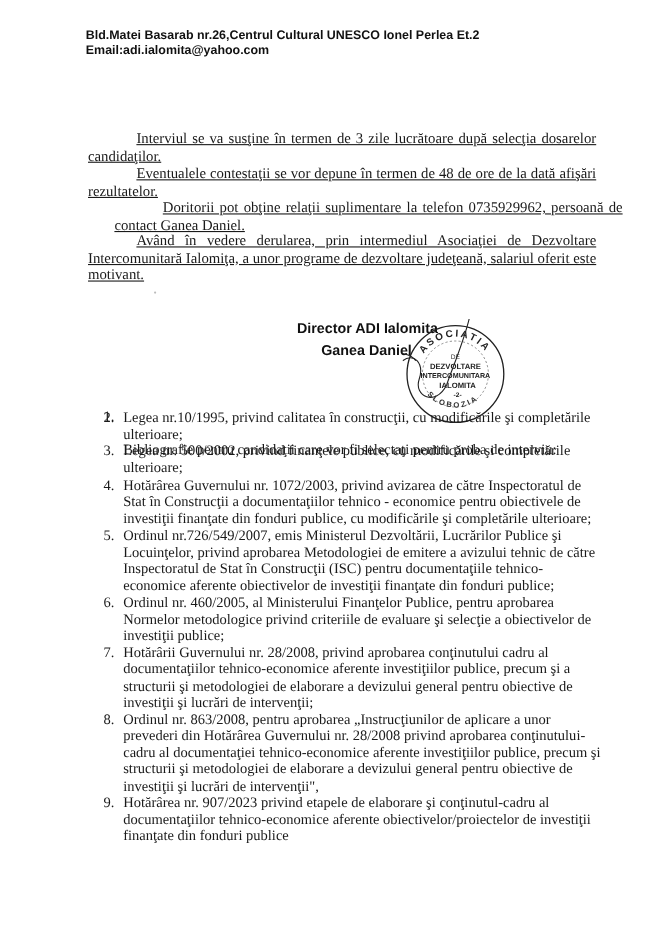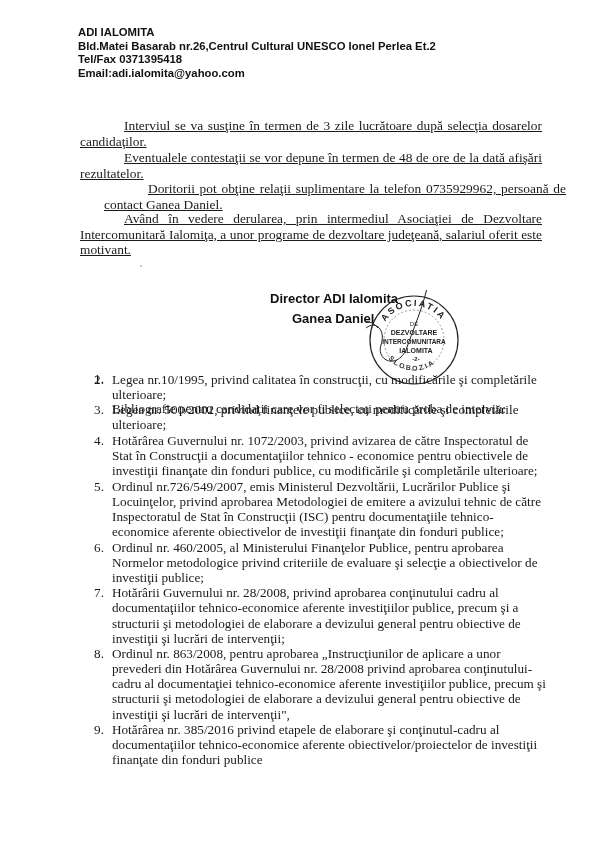--- a/index.html
+++ b/index.html
@@ -13,23 +13,21 @@
   .list { position:absolute; left:80px; top:371px; width:470px; font-family:"Liberation Serif", serif; font-size:13.2px; line-height:15.1px; color:#1a1a1a; margin:0; padding:0; list-style:none; }
   .list li { position:relative; padding-left:32px; margin:0 0 0.5px 0; }
   .list .num { position:absolute; left:0; top:0; width:24px; text-align:right; }
   .stamp { position:absolute; left:366px; top:290px; width:96px; height:96px; }
   .dot { position:absolute; width:2px; height:2px; background:#bbb; border-radius:1px; }
 </style>
 </head>
 <body>
 
 <div class="header">
-  <div>ADI IALOMITA</div>
   <div>Bld.Matei Basarab nr.26,Centrul Cultural UNESCO Ionel Perlea Et.2</div>
-  <div>Tel/Fax 0371395418</div>
   <div>Email:adi.ialomita@yahoo.com</div>
 </div>
 
 <div class="para" style="top:118px;"><span class="indent"></span><span>Interviul se va susţine în termen de 3 zile lucrătoare după selecţia dosarelor candidaţilor.</span></div>
 <div class="para" style="top:150px;"><span class="indent"></span><span>Eventualele contestaţii se vor depune în termen de 48 de ore de la dată  afişări rezultatelor.</span></div>
 <div class="para" style="top:181px;margin-left:24px;"><span class="indent"></span><span>Doritorii pot obţine relaţii suplimentare la telefon 0735929962, persoană de contact Ganea Daniel.</span></div>
 <div class="para" style="top:211px;"><span class="indent"></span><span>Având în vedere derularea, prin intermediul Asociaţiei de Dezvoltare Intercomunitară Ialomiţa, a unor programe de dezvoltare judeţeană, salariul oferit este motivant.</span></div>
 
 <div class="dot" style="left:140px; top:265px;"></div>
 
@@ -62,14 +60,14 @@
 
 <ul class="list">
   <li><span class="num">1.</span></li>
   <li><span class="num">2.</span><span>Legea nr.10/1995, privind calitatea în construcţii, cu modificările şi completările ulterioare;</span></li>
   <li><span class="num">3.</span><span>Legea nr. 500/2002, privind finanţele publice, cu modificările şi completările ulterioare;</span></li>
   <li><span class="num">4.</span><span>Hotărârea Guvernului nr. 1072/2003, privind avizarea de către Inspectoratul de Stat în Construcţii a documentaţiilor tehnico - economice pentru obiectivele de investiţii finanţate din fonduri publice, cu modificările şi completările ulterioare;</span></li>
   <li><span class="num">5.</span><span>Ordinul nr.726/549/2007, emis Ministerul Dezvoltării, Lucrărilor Publice şi Locuinţelor, privind aprobarea Metodologiei de emitere a avizului tehnic de către Inspectoratul de Stat în Construcţii (ISC) pentru documentaţiile tehnico-economice aferente obiectivelor de investiţii finanţate din fonduri publice;</span></li>
   <li><span class="num">6.</span><span>Ordinul nr. 460/2005, al Ministerului Finanţelor Publice, pentru aprobarea Normelor metodologice privind criteriile de evaluare şi selecţie a obiectivelor de investiţii publice;</span></li>
   <li><span class="num">7.</span><span>Hotărârii Guvernului nr. 28/2008, privind aprobarea conţinutului cadru al documentaţiilor tehnico-economice aferente investiţiilor publice, precum şi a structurii şi metodologiei de elaborare a devizului general pentru obiective de investiţii şi lucrări de intervenţii;</span></li>
   <li><span class="num">8.</span><span>Ordinul nr. 863/2008, pentru aprobarea „Instrucţiunilor de aplicare a unor prevederi din Hotărârea Guvernului nr. 28/2008 privind aprobarea conţinutului-cadru al documentaţiei tehnico-economice aferente investiţiilor publice, precum şi structurii şi metodologiei de elaborare a devizului general pentru obiective de investiţii şi lucrări de intervenţii",</span></li>
-  <li><span class="num">9.</span><span>Hotărârea nr. 385/2016 privind etapele de elaborare şi conţinutul-cadru al documentaţiilor tehnico-economice aferente obiectivelor/proiectelor de investiţii finanţate din fonduri publice</span></li>
+  <li><span class="num">9.</span><span>Hotărârea nr. 907/2023 privind etapele de elaborare şi conţinutul-cadru al documentaţiilor tehnico-economice aferente obiectivelor/proiectelor de investiţii finanţate din fonduri publice</span></li>
 </ul>
 
 </body></html>

